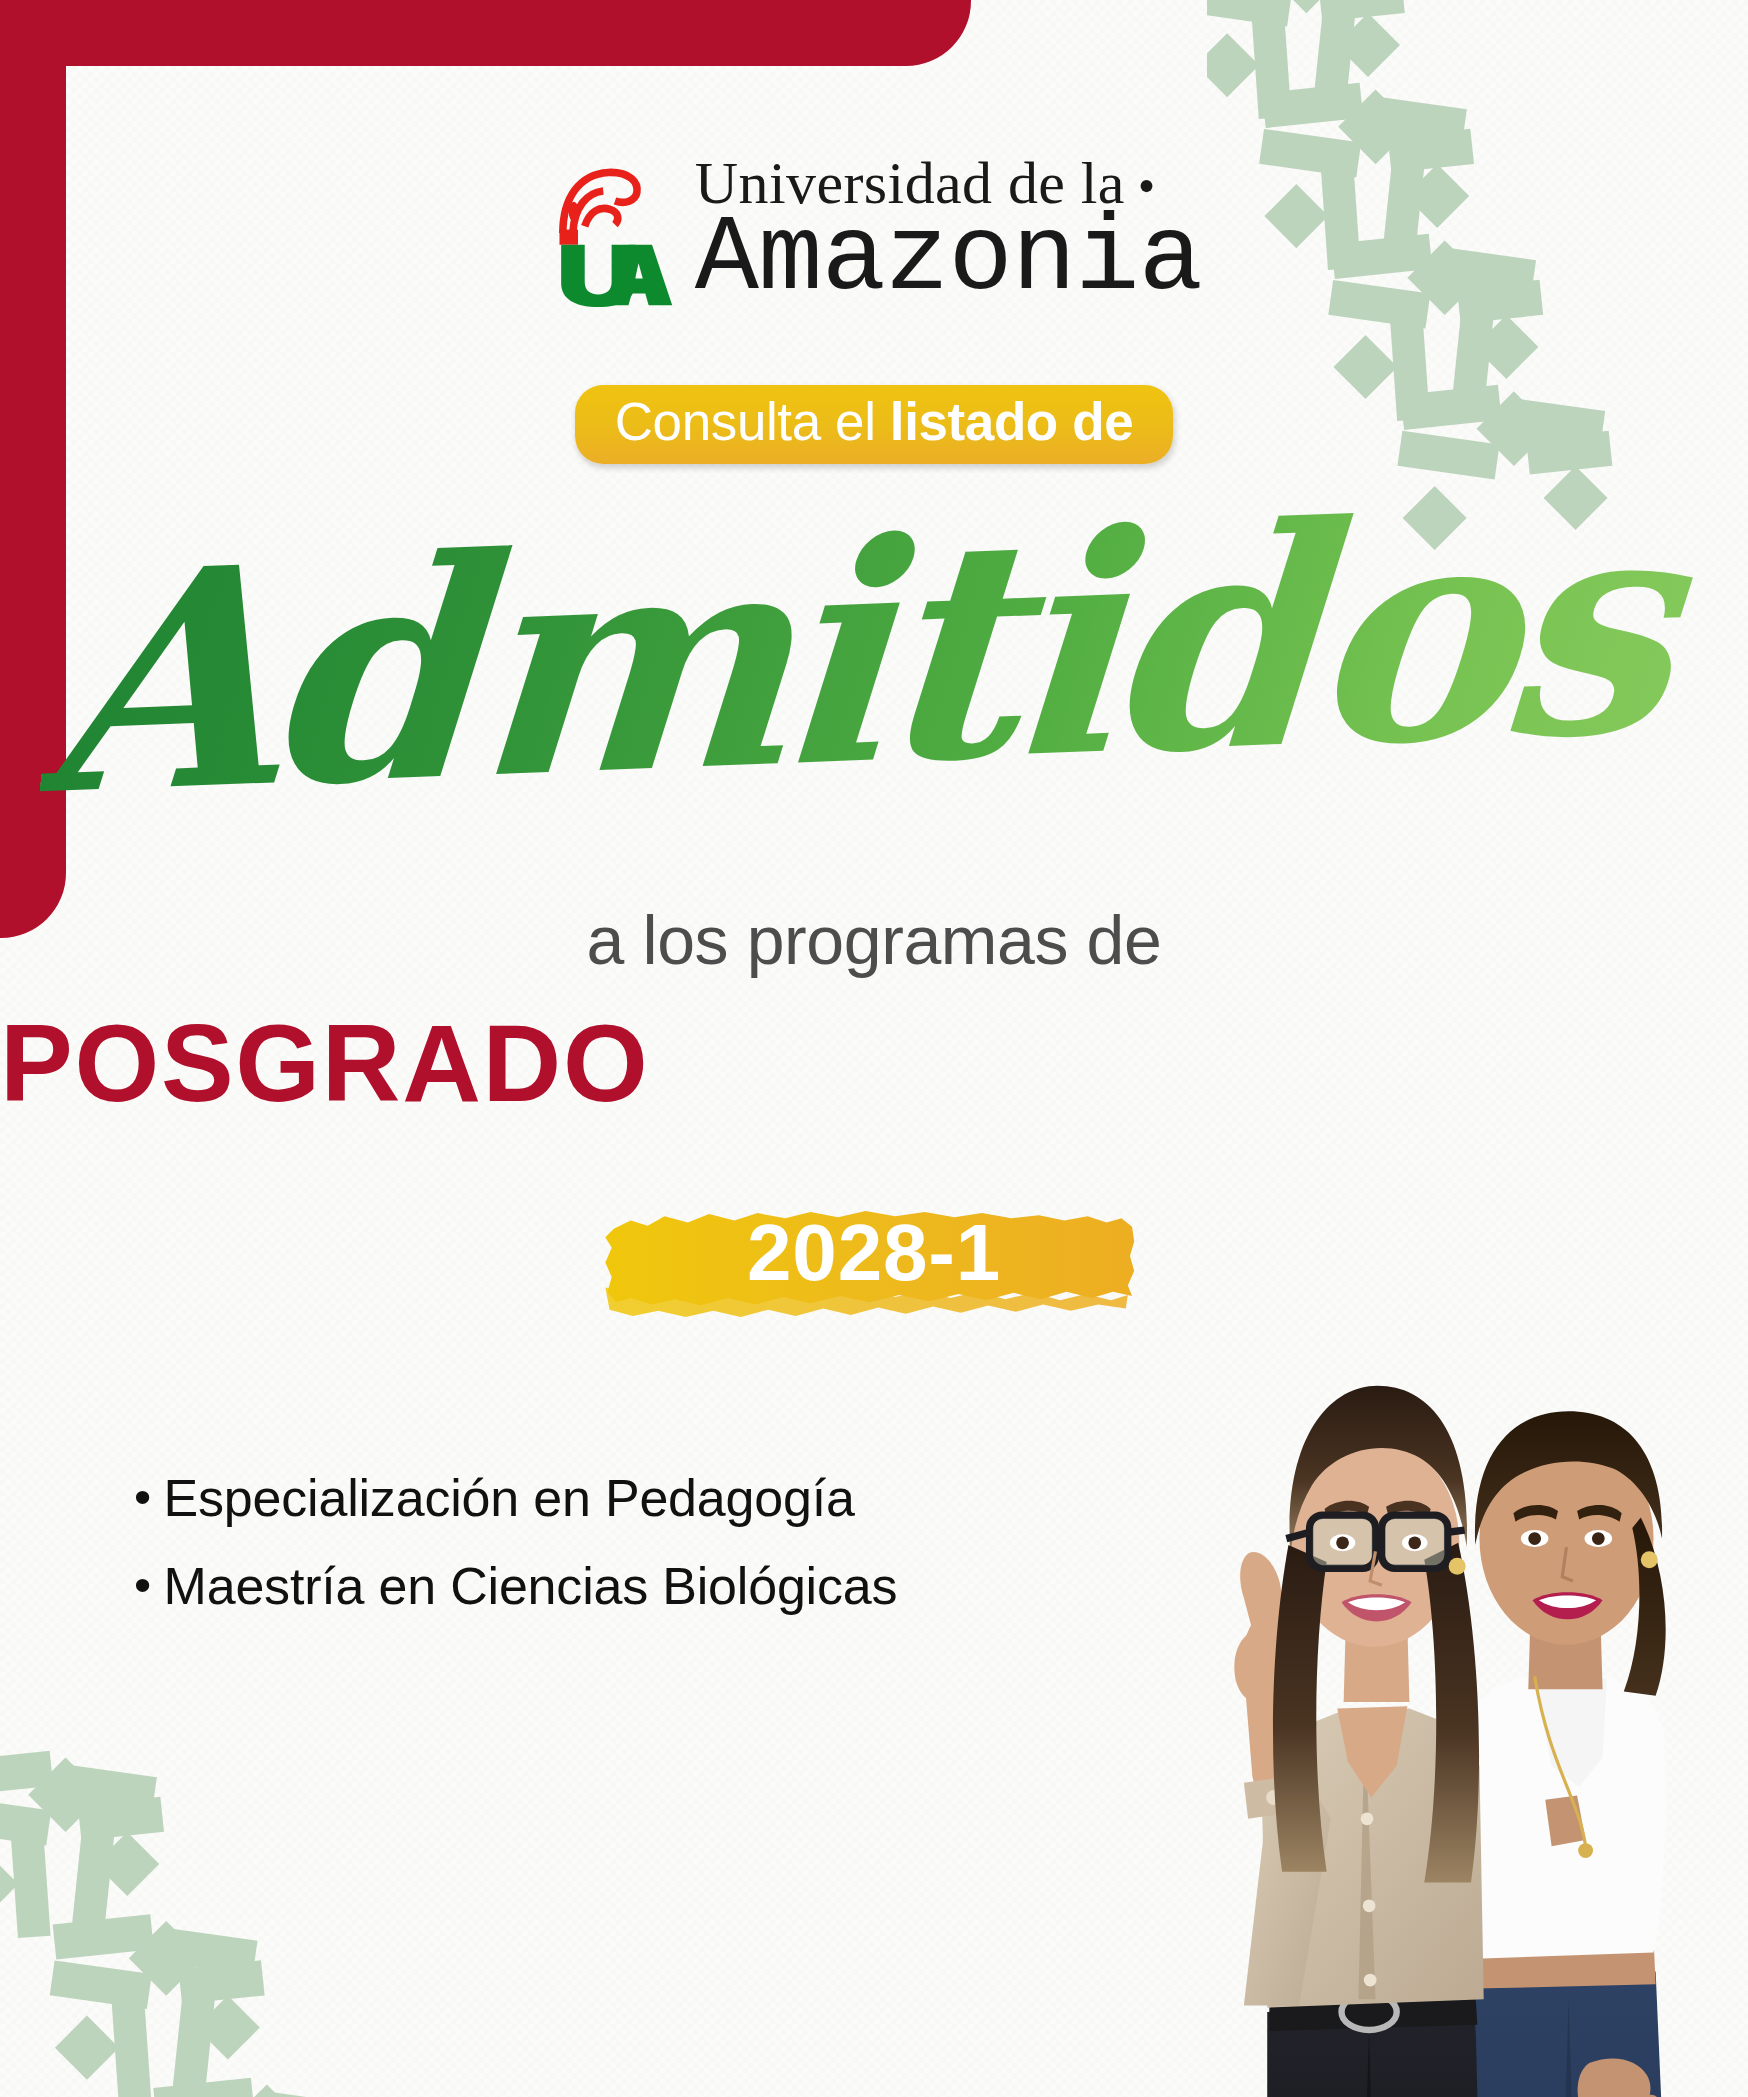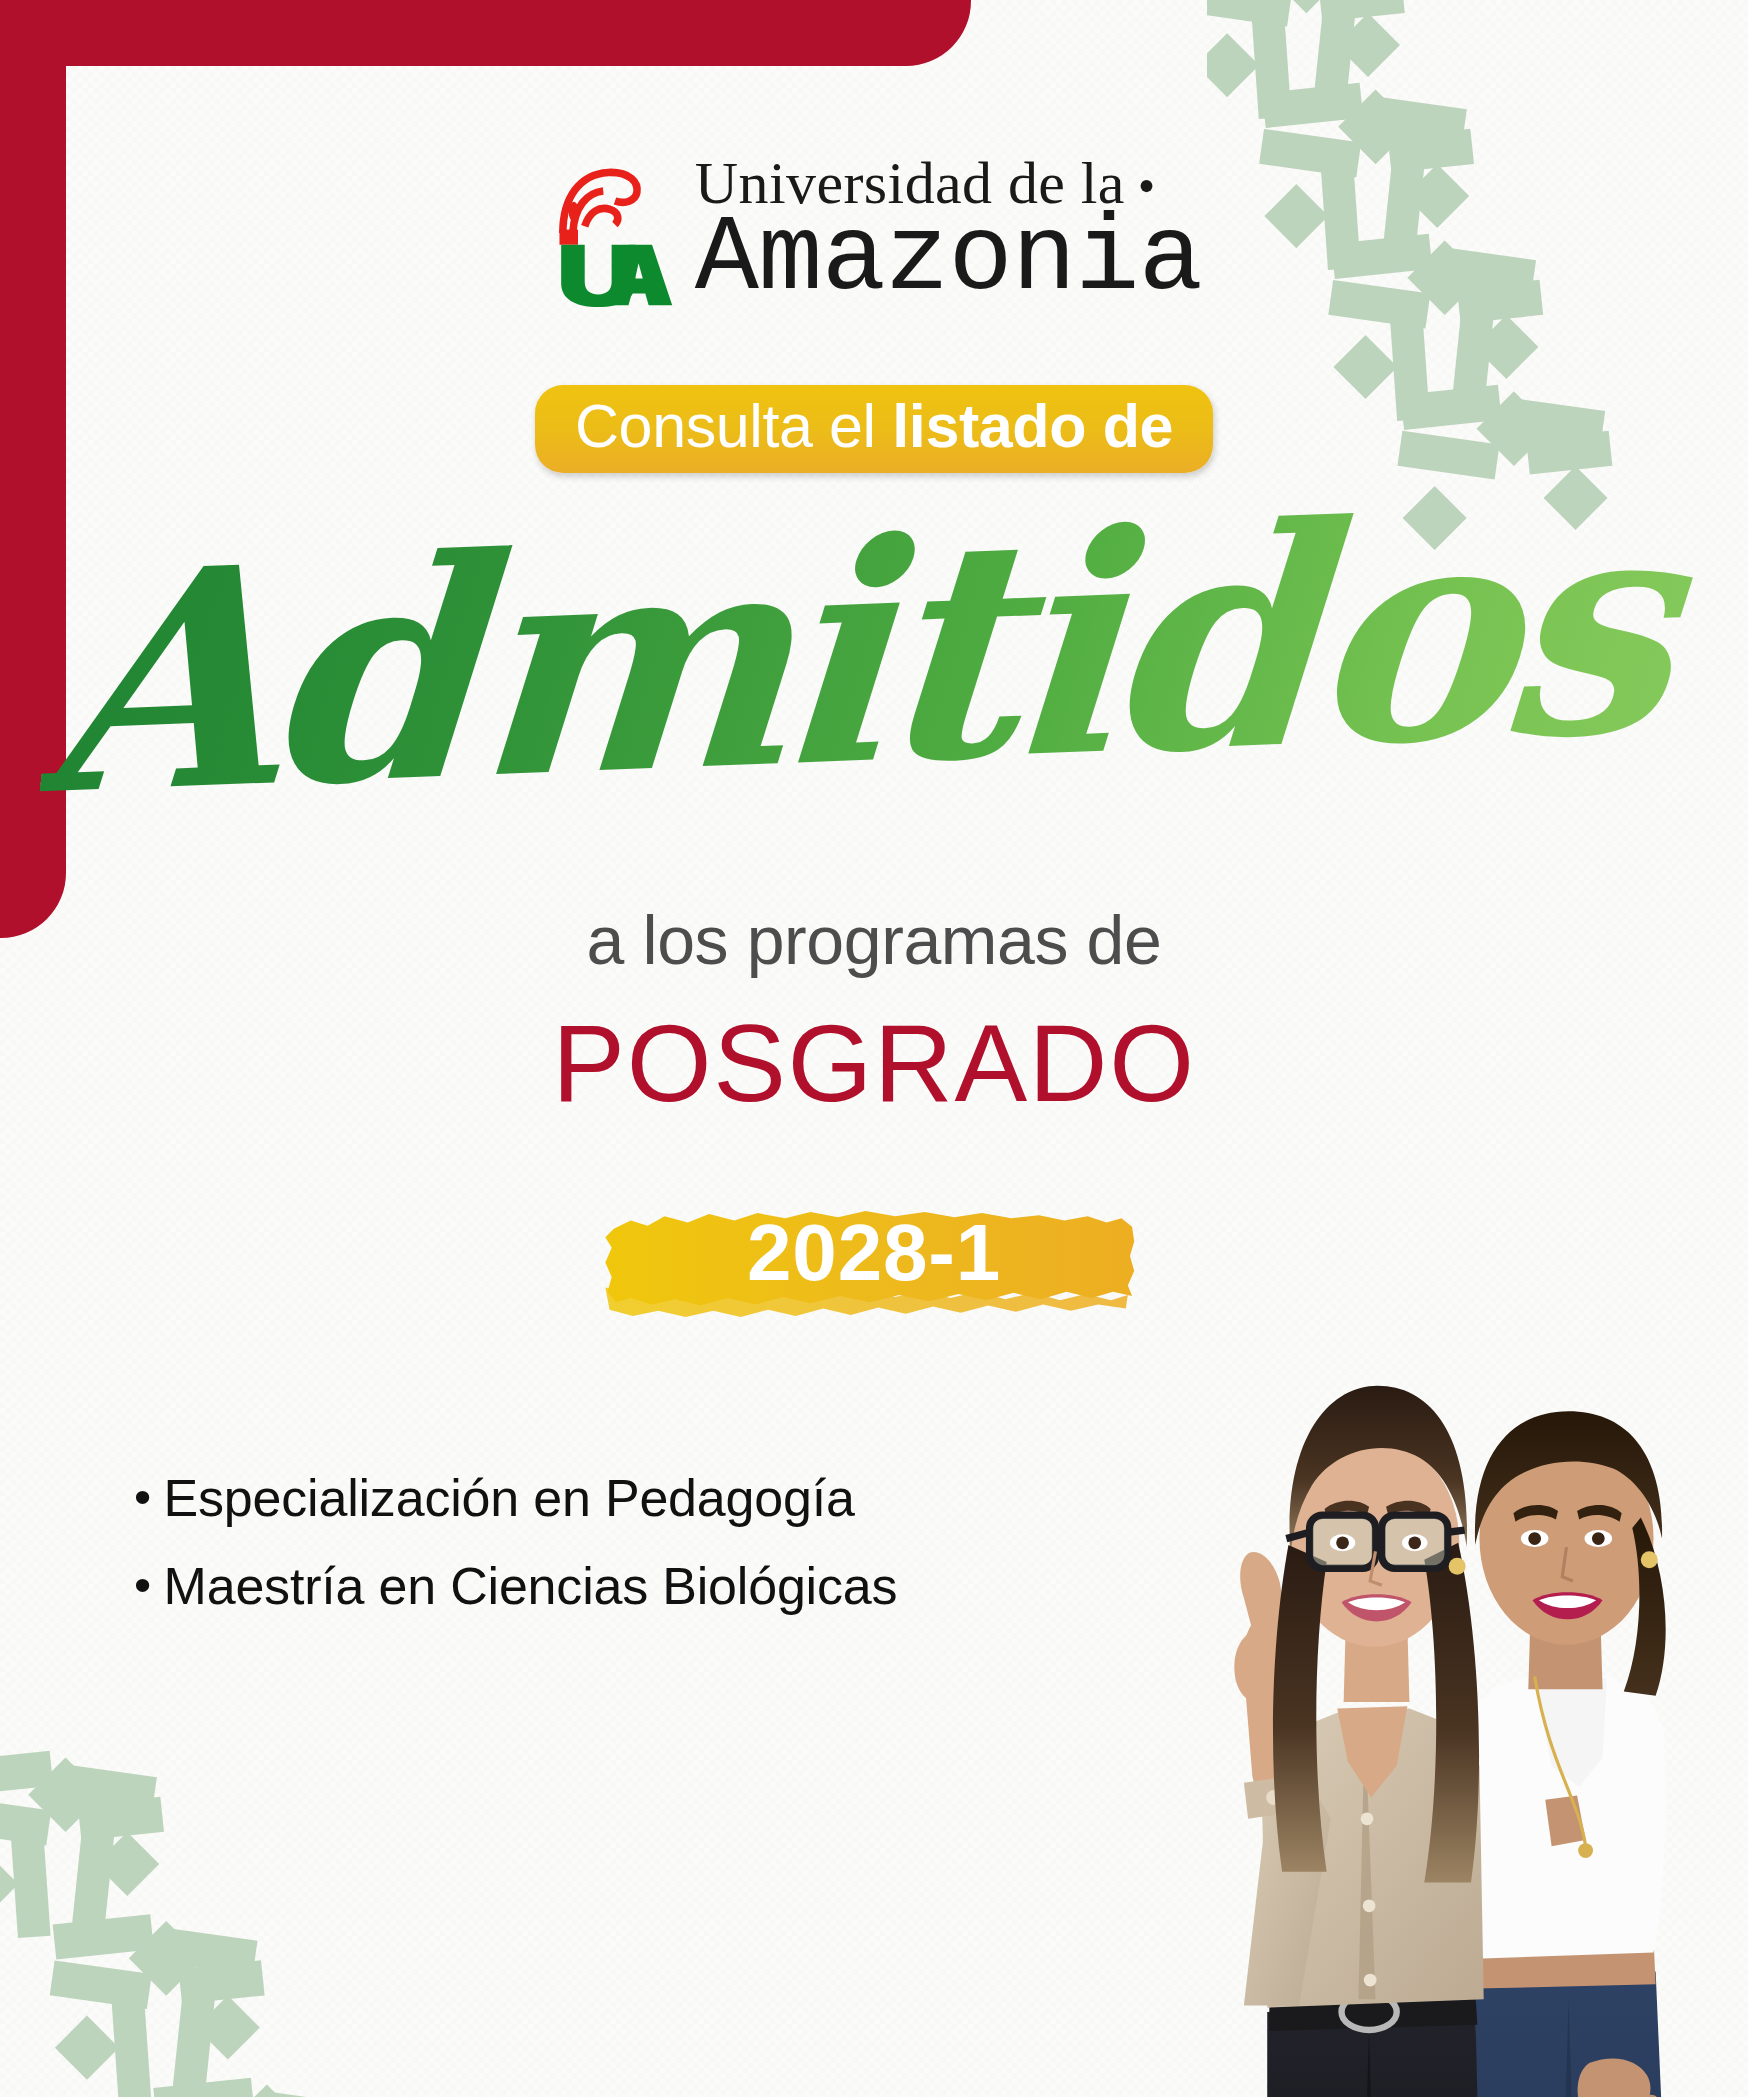--- a/index.html
+++ b/index.html
@@ -66,21 +66,21 @@
   
   .pill-wrap{ position:absolute; left:0; right:0; top:385px; display:flex; justify-content:center; }
   .pill{
     background:linear-gradient(180deg,#EFC310 0%,#ECBC18 52%,#EBAE26 100%);
     border-radius:28px;
     padding:9.2px 40px 14.3px 40px;
     box-shadow:1.7px 3.8px 6.7px rgba(0,0,0,.17);
     white-space:nowrap;
   }
   .pill-text{
-    font-size:61px; color:#ffffff; line-height:1.05;
+    font-size:53px; color:#ffffff; line-height:1.05;
     letter-spacing:-0.4px; font-weight:400;
   }
   .pill-text b{ font-weight:700; }
 
   
   .script-wrap{
     position:absolute; left:0; right:0; top:503px;
     display:flex; justify-content:center;
   }
   .script-word{
@@ -103,22 +103,22 @@
   .subtitle{
     position:absolute; left:0; right:0; top:906px;
     text-align:center;
     font-size:68px; color:#4D4D4D; letter-spacing:-0.4px;
     line-height:1;
   }
 
   
   .posgrado{
     position:absolute; left:0; right:0; top:1009px;
-    text-align:center;
-    font-size:109px; font-weight:400; color:#B0102C;
+    text-align:left;
+    font-size:109px; font-weight:700; color:#B0102C;
     letter-spacing:1.7px; line-height:1;
   }
 
   
   .brush-wrap{
     position:absolute; left:0; right:0; top:1191px;
     display:flex; justify-content:center;
   }
   .brush{
     position:relative;

